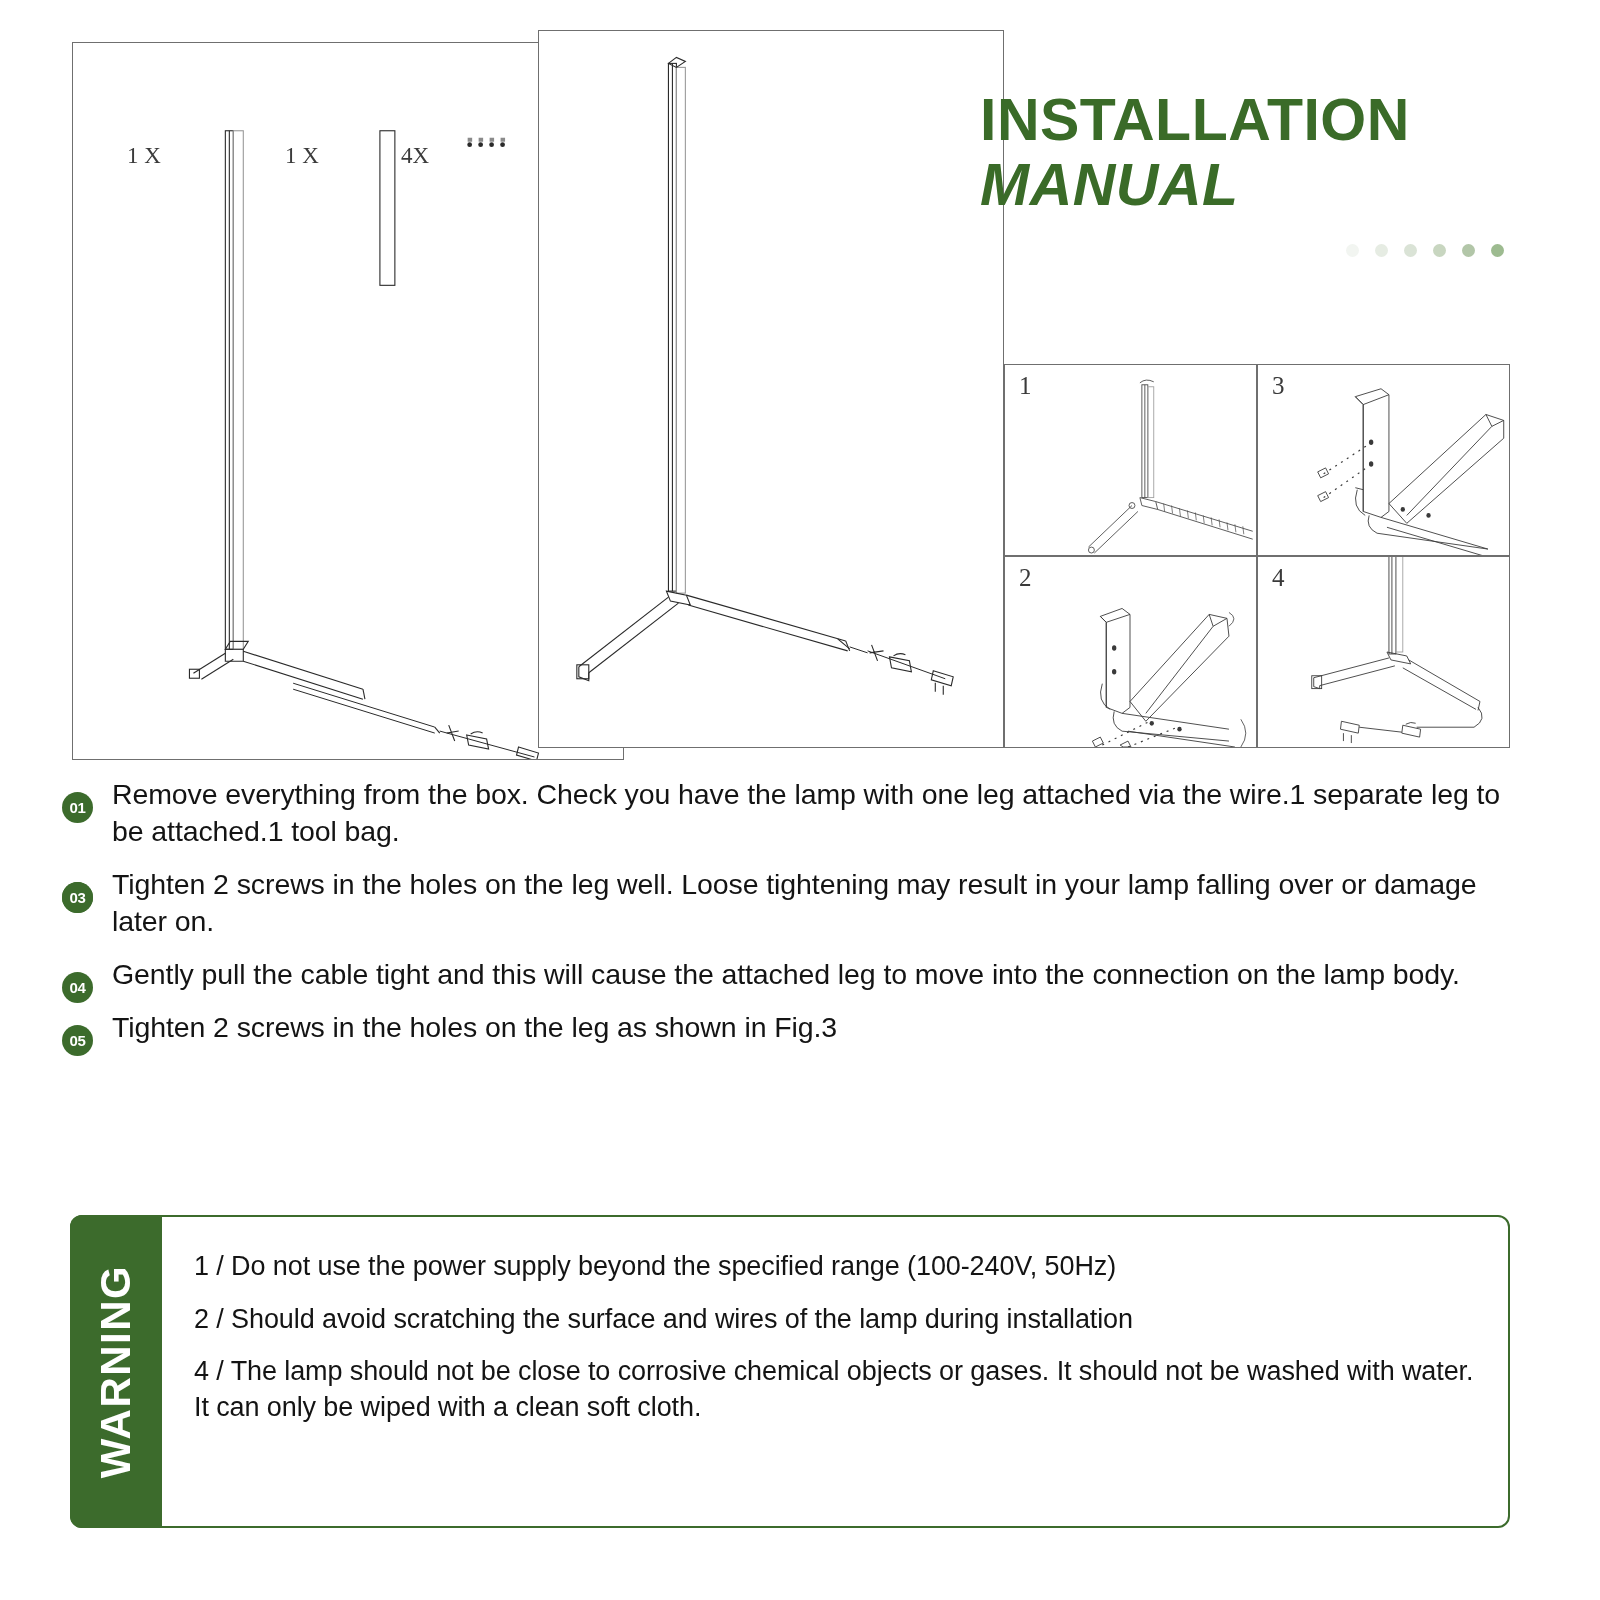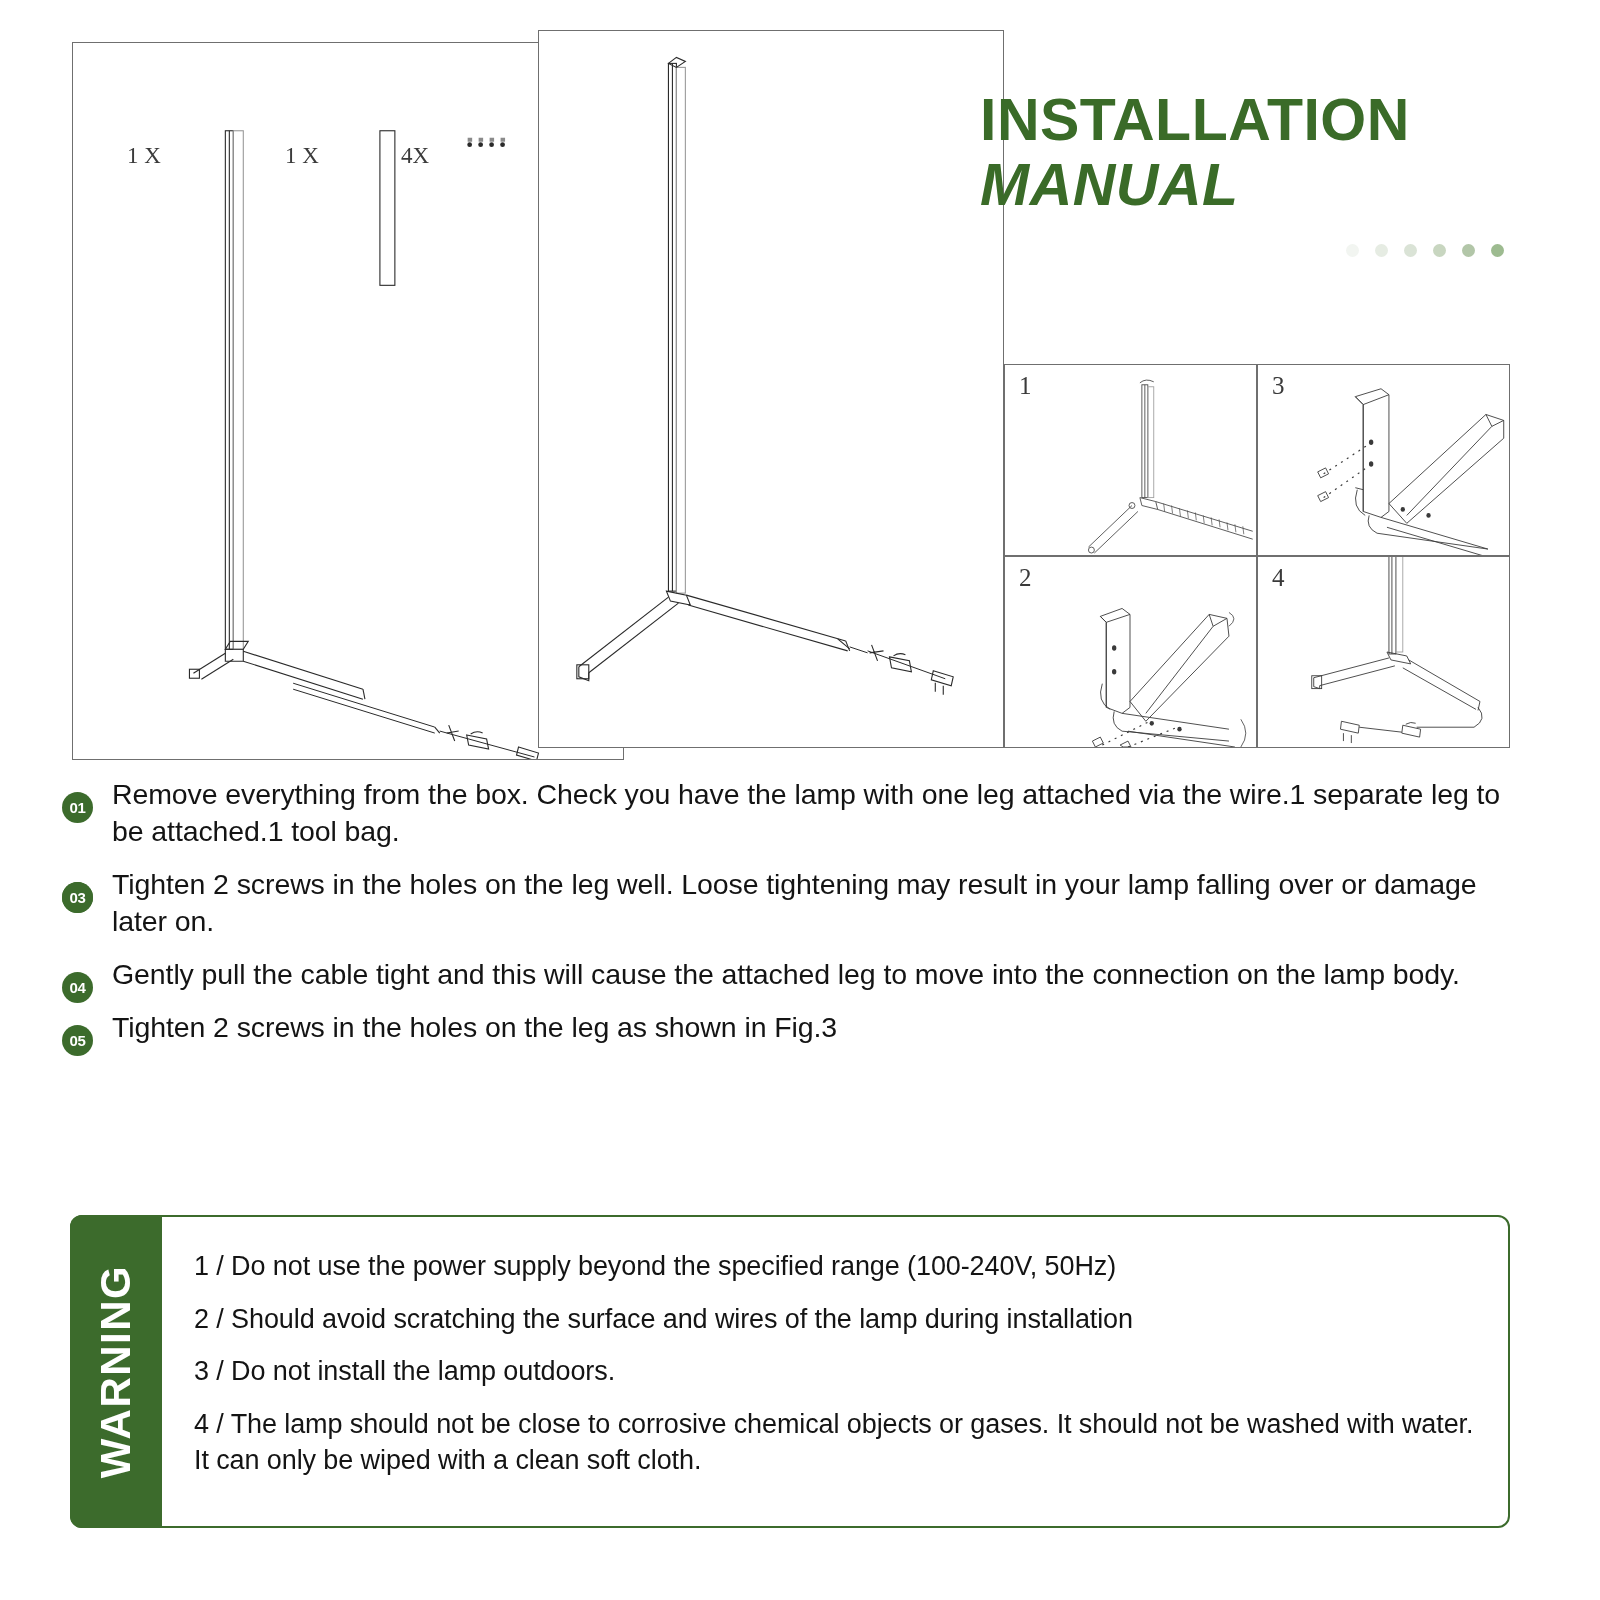--- a/index.html
+++ b/index.html
@@ -453,16 +453,15 @@
   </div>
 </div>
 
 <div id="warning-box">
   <div id="warning-tab">
     <div id="warning-label">WARNING</div>
   </div>
   <div id="warning-list">
     <div class="warn-item">1 / Do not use the power supply beyond the specified range (100-240V, 50Hz)</div>
     <div class="warn-item">2 / Should avoid scratching the surface and wires of the lamp during installation</div>
-    <div class="warn-item">3 / Do not install the lamp outdoors.</div>
     <div class="warn-item">4 / The lamp should not be close to corrosive chemical objects or gases. It should not be washed with water. It can only be wiped with a clean soft cloth.</div>
   </div>
 </div>
 
 </body></html>

